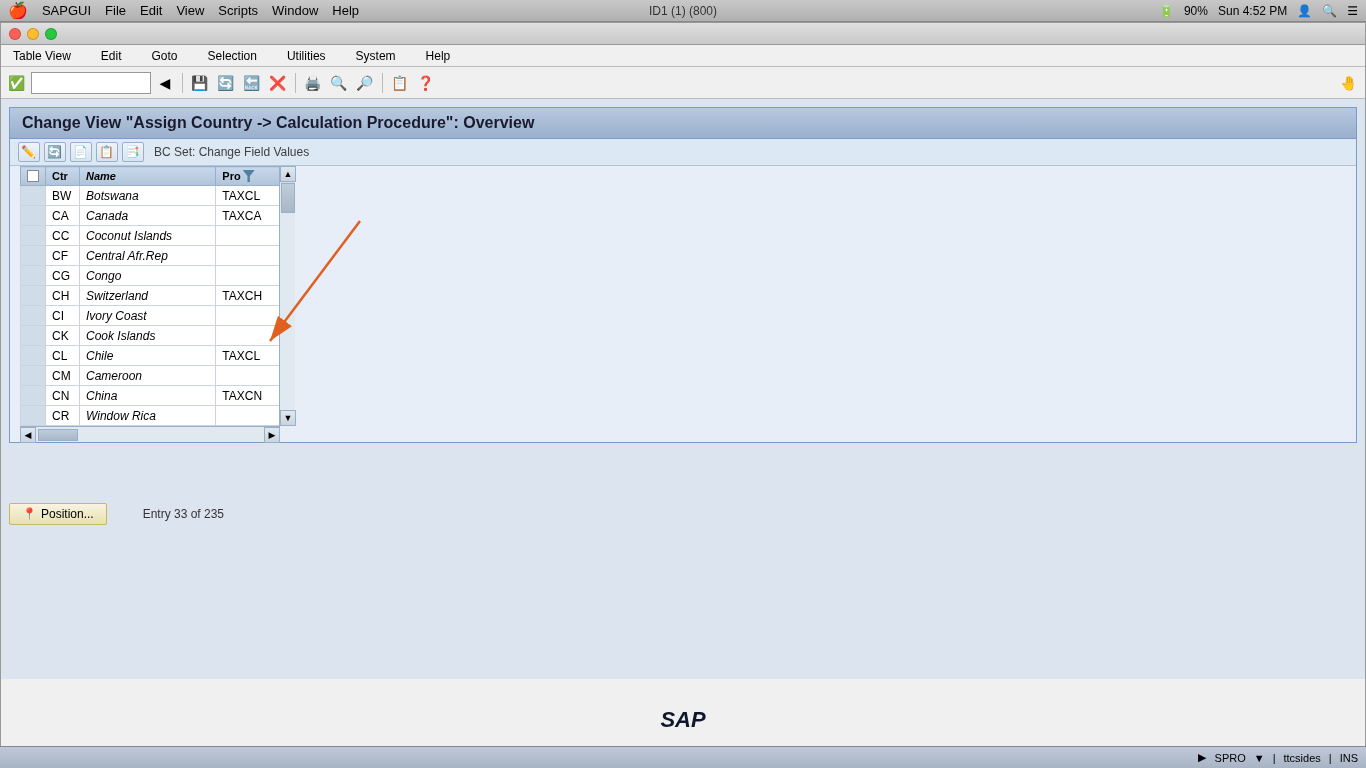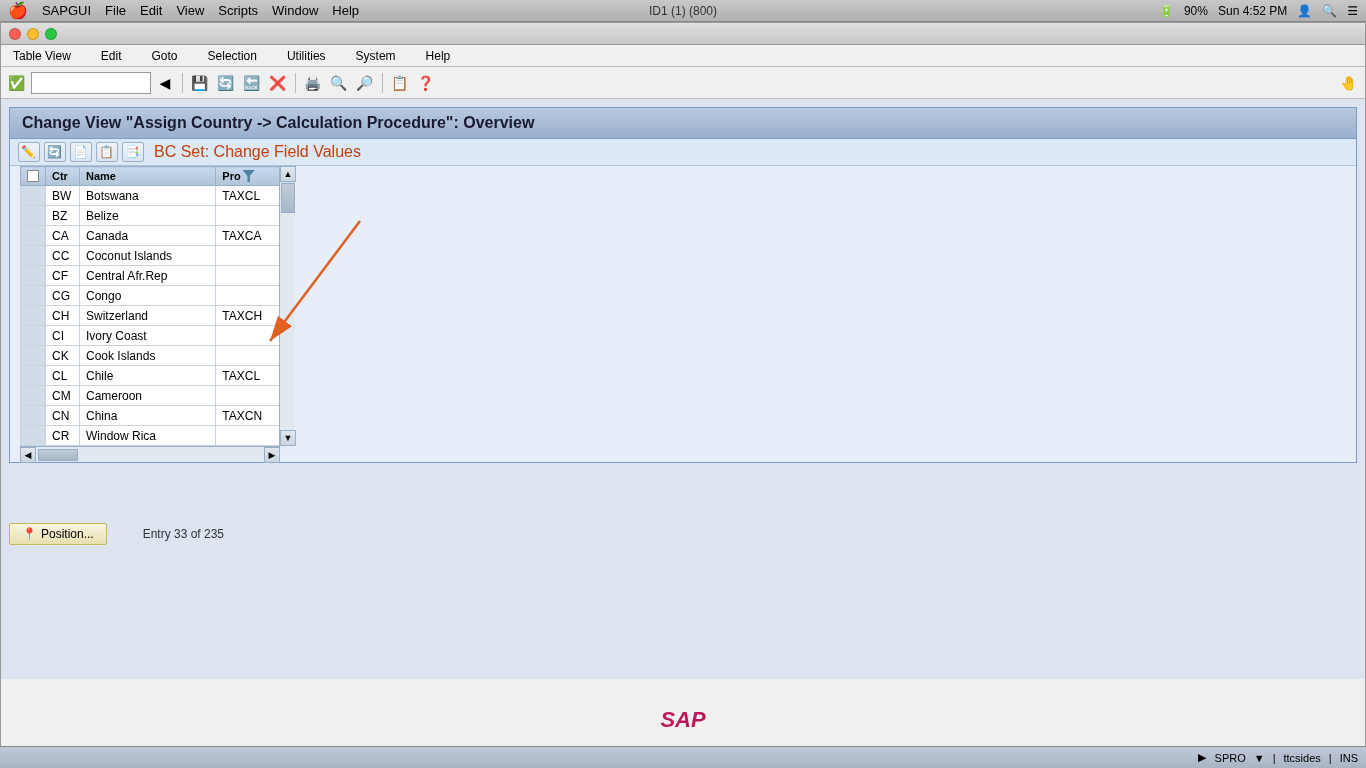--- a/index.html
+++ b/index.html
@@ -149,22 +149,22 @@
     .panel-toolbar-btn {
       width: 22px; height: 20px;
       background: linear-gradient(to bottom, #f0f4f8, #d8e4f0);
       border: 1px solid #9ab0c8;
       display: flex; align-items: center; justify-content: center;
       cursor: pointer;
       font-size: 12px;
       border-radius: 2px;
     }
     .panel-toolbar-text {
-      font-size: 16px;
-      color: #c2410c;
+      font-size: 12px;
+      color: #404040;
       margin-left: 6px;
     }
 
     
     .sap-table {
       width: 100%;
       border-collapse: collapse;
       font-size: 12px;
       background: white;
     }
@@ -178,21 +178,21 @@
       white-space: nowrap;
     }
     .sap-table td {
       border: 1px solid #c8d4e0;
       padding: 2px 6px;
       white-space: nowrap;
       height: 20px;
     }
     .col-check { width: 20px; text-align: center; }
     .col-ctr { width: 35px; }
-    .col-name { width: 158px; }
+    .col-name { width: 158px; font-style: italic; }
     .col-pro { width: 70px; }
 
     
     .row-sel {
       background: #d0dce8;
       border-right: 2px solid #9ab0c8;
     }
 
     
     .th-filter {
@@ -416,26 +416,20 @@
                 </thead>
                 <tbody id="table-body">
                 <tr>
                       <td class="col-check row-sel"></td>
                       <td class="col-ctr">BW</td>
                       <td class="col-name">Botswana</td>
                       <td class="col-pro">TAXCL</td>
                     </tr>
                     <tr>
                       <td class="col-check row-sel"></td>
-                      <td class="col-ctr">BZ</td>
-                      <td class="col-name">Belize</td>
-                      <td class="col-pro"></td>
-                    </tr>
-                    <tr>
-                      <td class="col-check row-sel"></td>
                       <td class="col-ctr">CA</td>
                       <td class="col-name">Canada</td>
                       <td class="col-pro">TAXCA</td>
                     </tr>
                     <tr>
                       <td class="col-check row-sel"></td>
                       <td class="col-ctr">CC</td>
                       <td class="col-name">Coconut Islands</td>
                       <td class="col-pro"></td>
                     </tr>
@@ -529,21 +523,21 @@
     </div>
 
     <div style="margin-top: 60px; display:flex; align-items:center;">
       <button class="position-btn">
         <span>📍</span>
         <span>Position...</span>
       </button>
       <span class="entry-text">Entry 33 of 235</span>
     </div>
 
-    <div style="position:absolute; bottom:35px; left:50%; transform:translateX(-50%); font-size:22px; font-weight:bold; color:#be185d; font-style:italic;">SAP</div>
+    <div style="position:absolute; bottom:35px; left:50%; transform:translateX(-50%); font-size:22px; font-weight:bold; color:#0f172a; font-style:italic;">SAP</div>
   </div>
 
   <div class="status-bar">
     <span></span>
     <div style="display:flex; gap:8px; align-items:center;">
       <span>▶</span>
       <span>SPRO</span>
       <span>▼</span>
       <span>|</span>
       <span>ttcsides</span>

